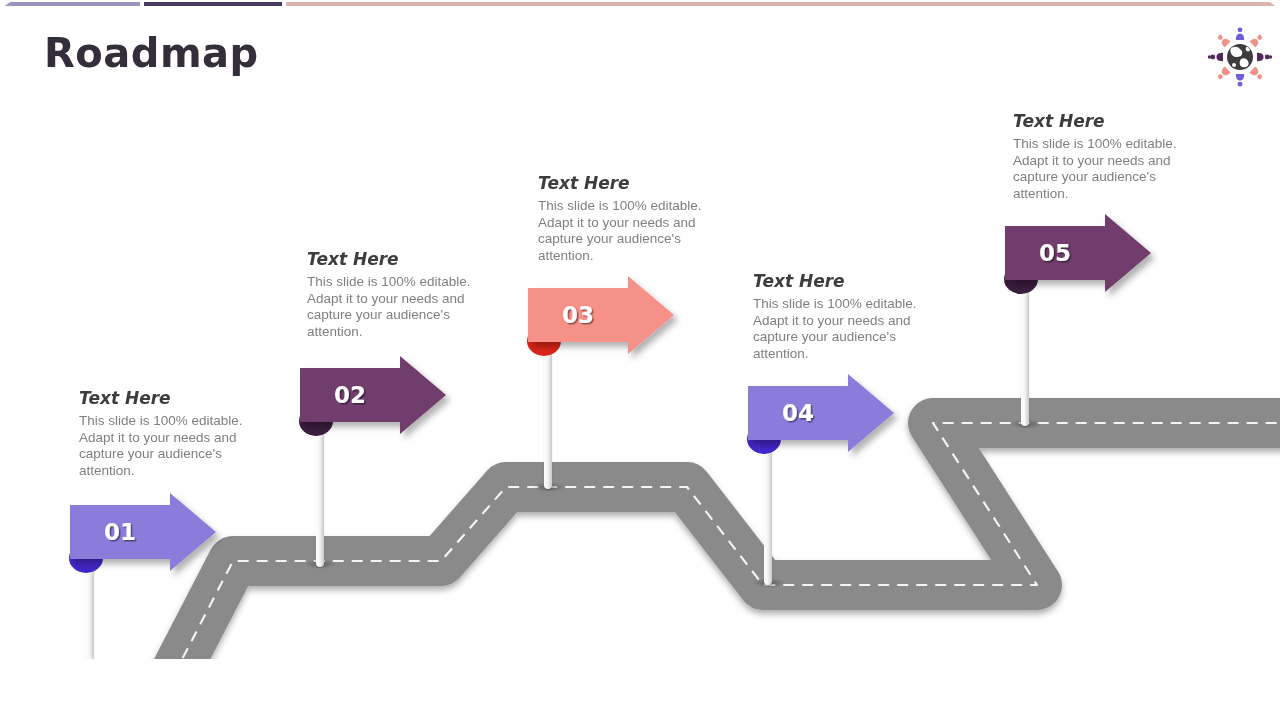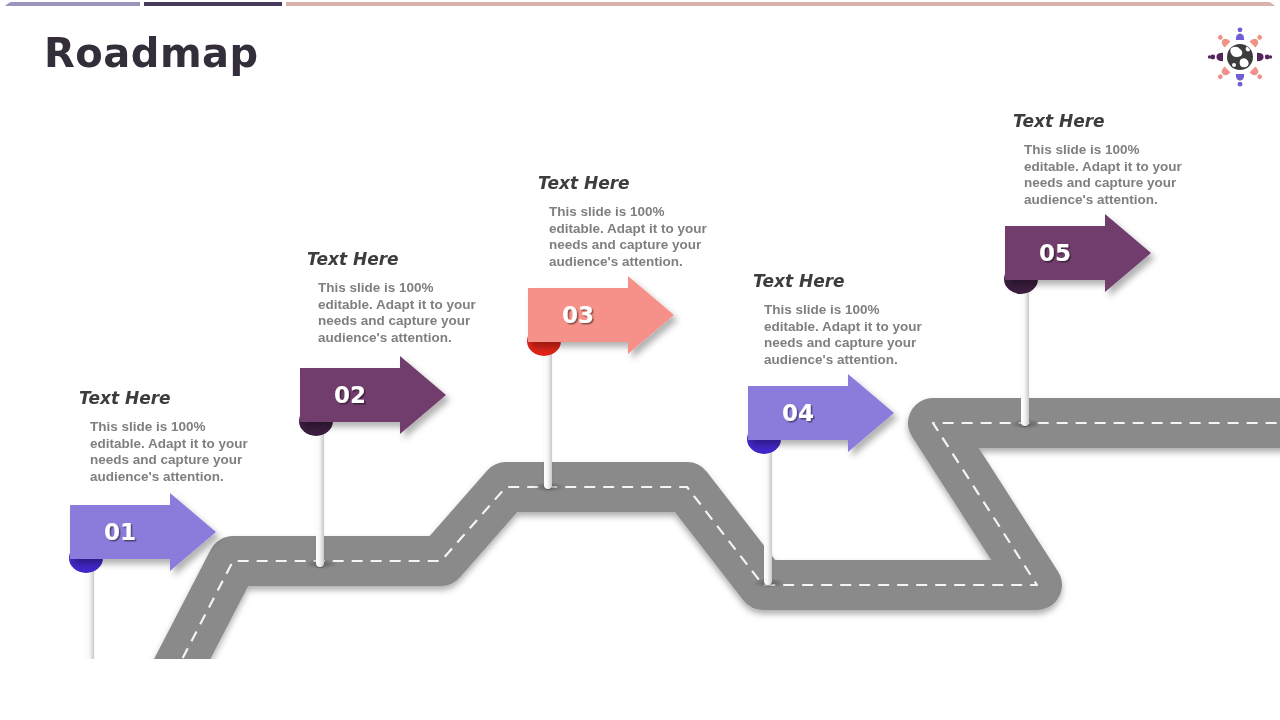--- a/index.html
+++ b/index.html
@@ -30,21 +30,21 @@
         background:radial-gradient(ellipse at center,rgba(50,50,50,.5) 0%,rgba(50,50,50,0) 70%);}
 
   
   .sign{position:absolute;z-index:4;overflow:visible;}
   .sign text{font-family:"DejaVu Sans",sans-serif;font-weight:bold;font-size:23px;fill:#ffffff;}
 
   
   .note{position:absolute;z-index:5;width:172px;}
   .note h3{margin:0 0 5px 0;font-family:"DejaVu Sans",sans-serif;font-size:17px;
            font-weight:bold;color:#3d3d3d;font-style:italic;}
-  .note p{margin:11px;width:166px;font-size:13.5px;line-height:16.5px;color:#7f7f7f;font-weight:bold;}
+  .note p{margin:0;width:166px;font-size:13.5px;line-height:16.5px;color:#7f7f7f;}
 
   
   .pagenum{position:absolute;left:1240px;top:692px;font-size:12px;color:#595959;z-index:6;}
   .foot-tick{position:absolute;left:1253px;top:696px;width:3px;height:9px;z-index:6;}
   .foot-bar{position:absolute;left:1258px;top:696px;width:22px;height:9px;border-radius:2px;z-index:6;}
 </style>
 </head>
 <body>
 
 <div class="slide">

